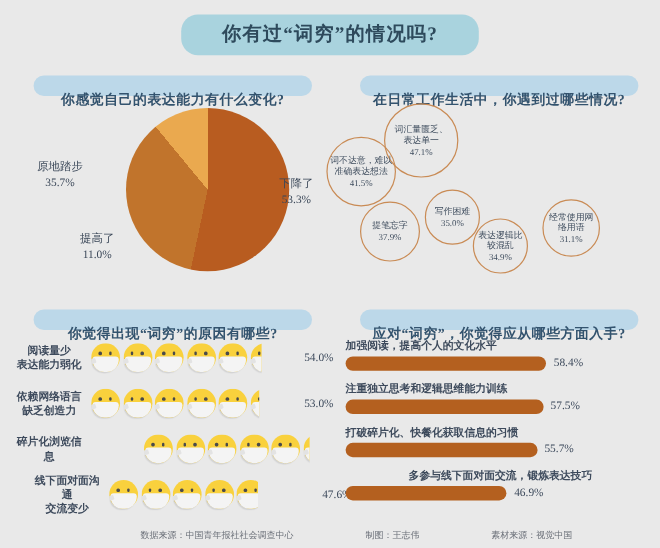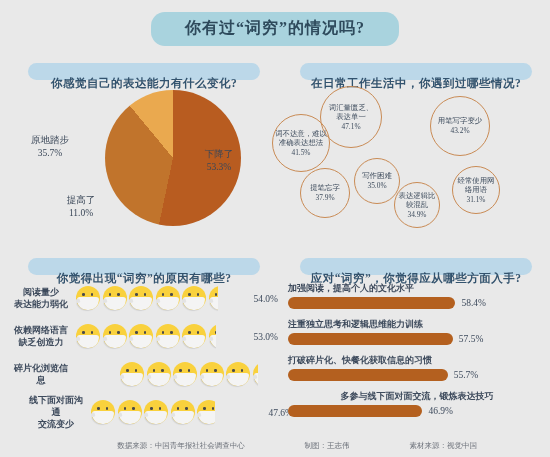--- a/index.html
+++ b/index.html
@@ -131,21 +131,21 @@
   </div>
 
   <div class="pie-area">
     <div class="pie" id="pie-el" style="background: conic-gradient(rgb(184, 92, 32) 0deg, rgb(184, 92, 32) 191.88deg, rgb(193, 116, 44) 191.88deg, rgb(193, 116, 44) 320.4deg, rgb(234, 169, 79) 320.4deg, rgb(234, 169, 79) 360deg);"></div>
 
     <div class="pie-lbl" style="left:8px;top:48px;width:64px;">
       <b>原地踏步</b>
       <b>35.7%</b>
     </div>
 
-    <div class="pie-lbl" style="left:176px;top:62px;width:66px;text-align:center;">
+    <div class="pie-lbl" style="left:204px;top:62px;width:66px;text-align:center;">
       <b>下降了</b>
       <b>53.3%</b>
     </div>
 
     <div class="pie-lbl" style="left:40px;top:108px;width:62px;">
       <b>提高了</b>
       <b>11.0%</b>
     </div>
   </div>
 
@@ -155,26 +155,20 @@
       <div class="sec-label">在日常工作生活中，你遇到过哪些情况?</div>
     </div>
   </div>
 
   <div class="bub-area" id="bubble-area">
       <div class="bubble" style="left: 38px; top: 2px; width: 62px; height: 62px; border: 1px solid rgb(201, 139, 85);">
         <div>
           <div>词汇量匮乏、</div>
           <div>表达单一</div>
           <div>47.1%</div>
-        </div>
-      </div>
-      <div class="bubble" style="left: 148px; top: 12px; width: 60px; height: 60px; border: 1px solid rgb(201, 139, 85);">
-        <div>
-          <div>用笔写字变少</div>
-          <div>43.2%</div>
         </div>
       </div>
       <div class="bubble" style="left: -10px; top: 30px; width: 58px; height: 58px; border: 1px solid rgb(201, 139, 85);">
         <div>
           <div>词不达意，难以</div>
           <div>准确表达想法</div>
           <div>41.5%</div>
         </div>
       </div>
       <div class="bubble" style="left: 18px; top: 84px; width: 50px; height: 50px; border: 1px solid rgb(201, 139, 85);">

